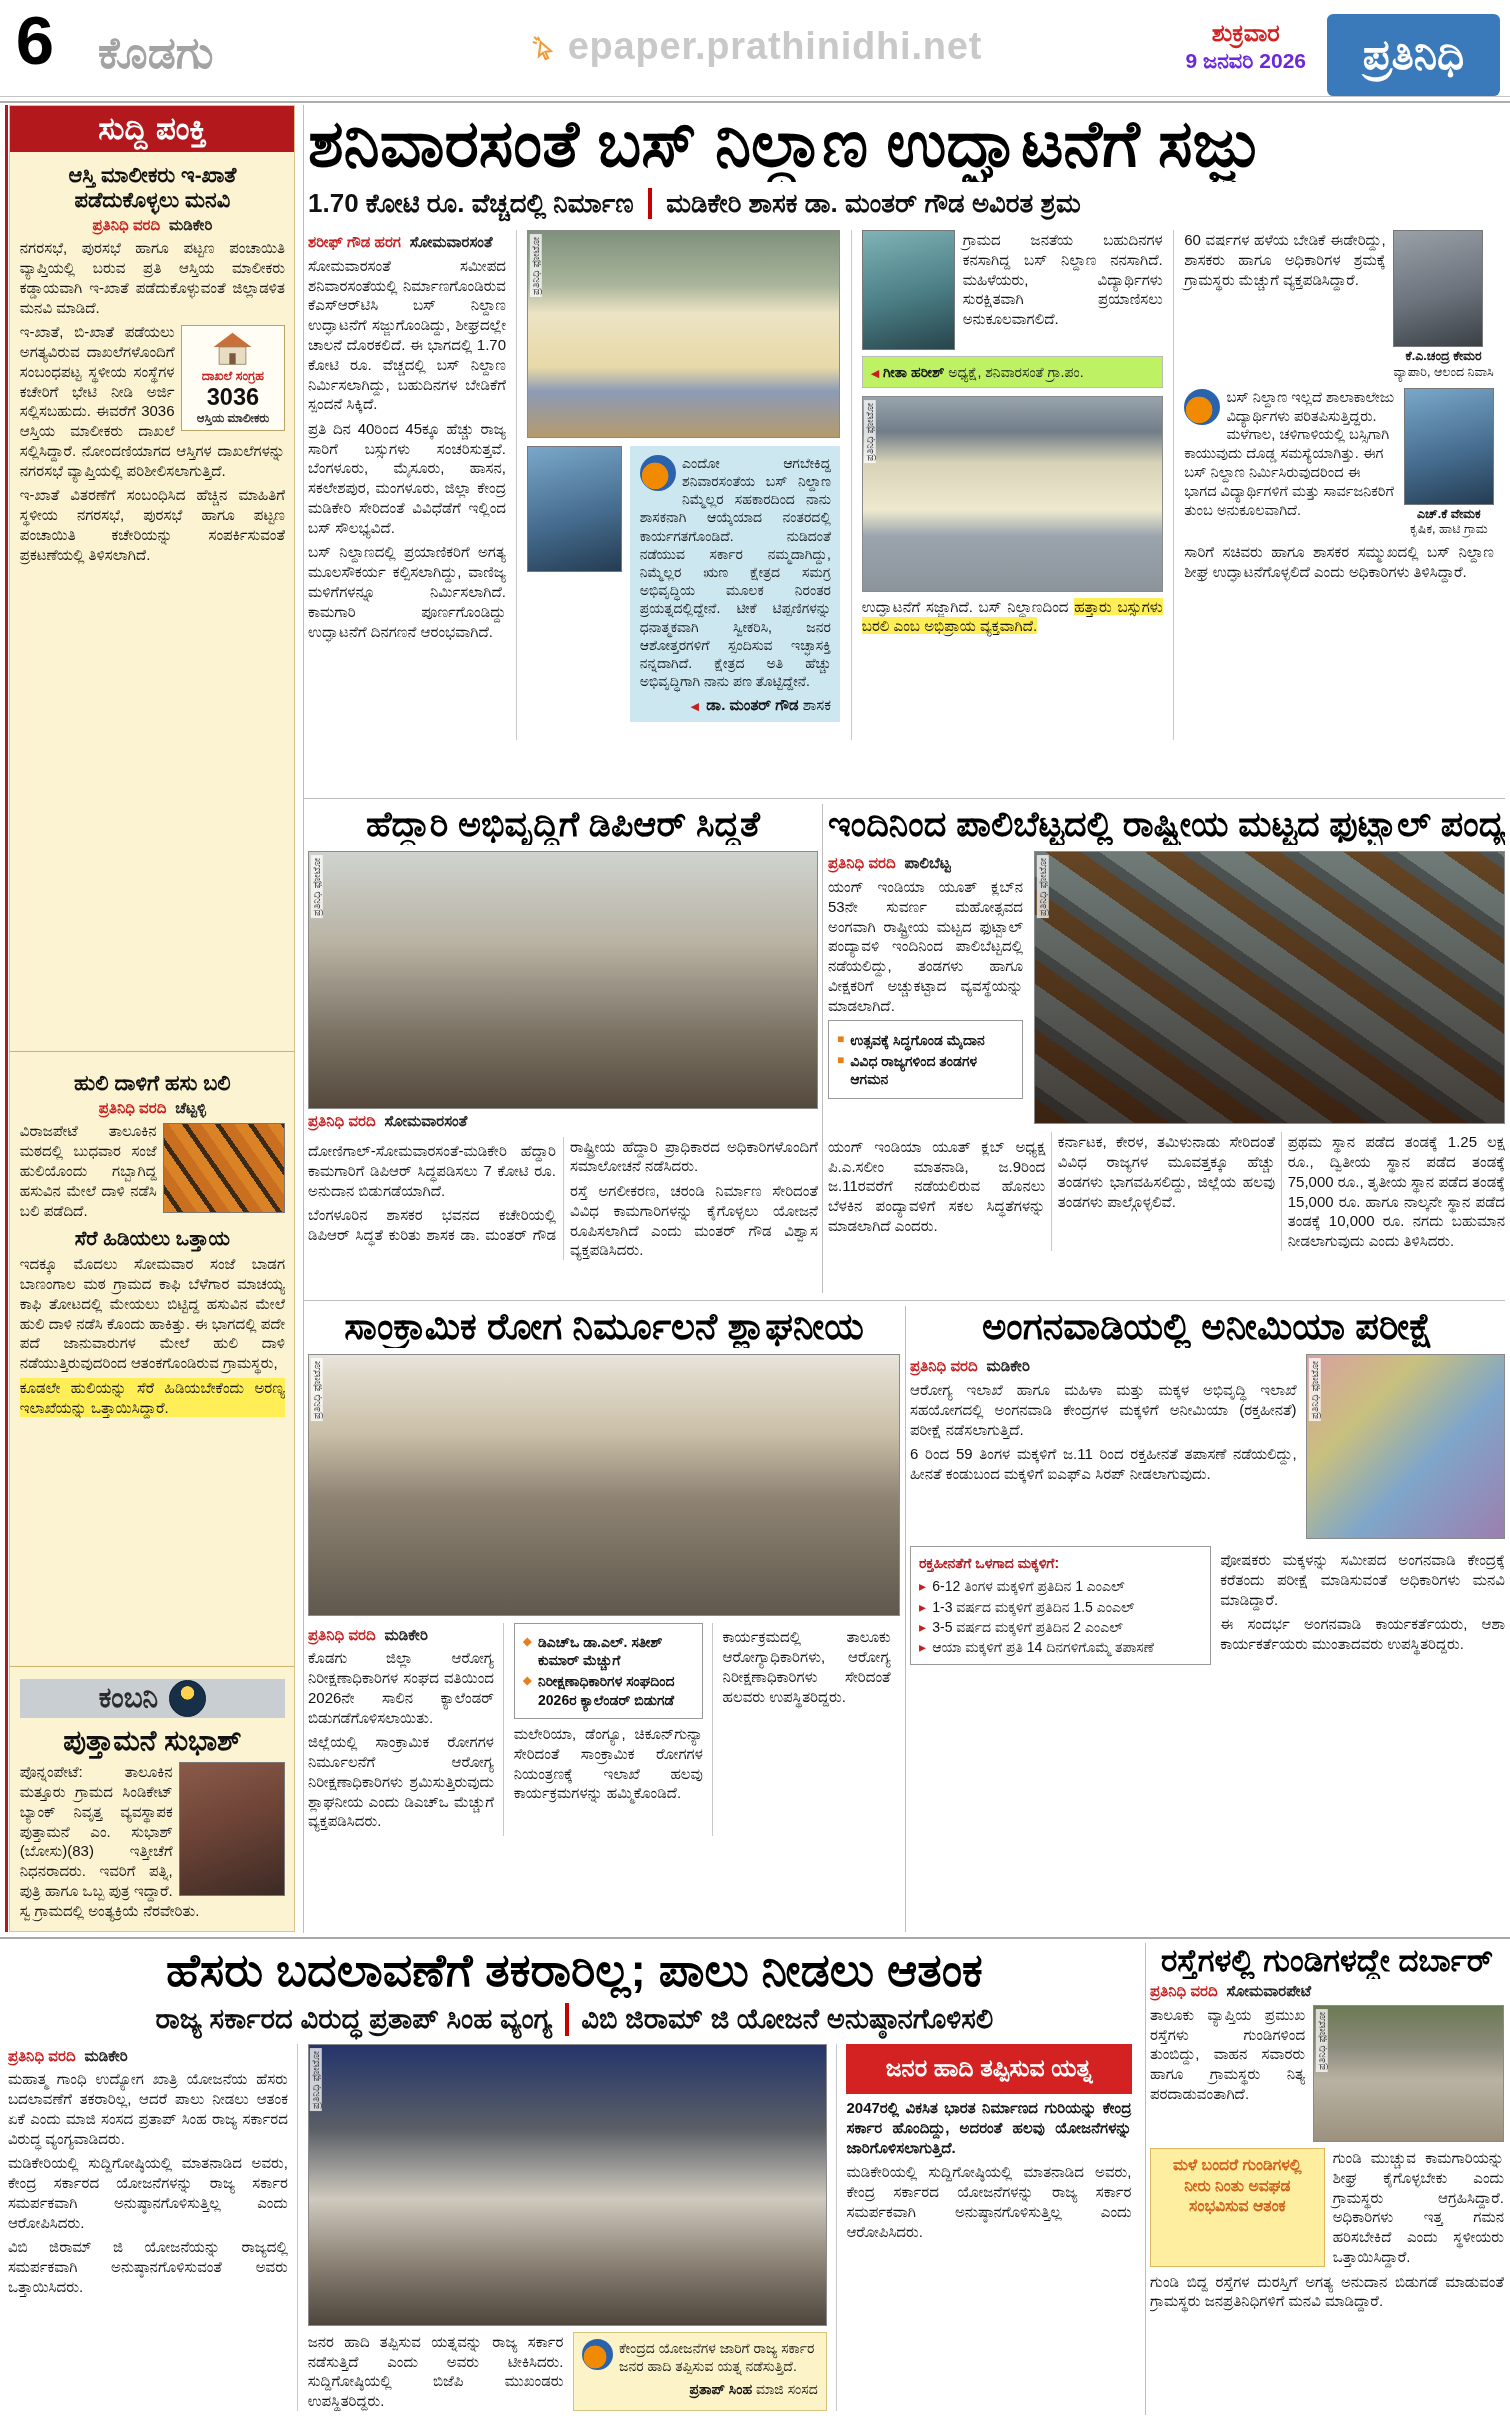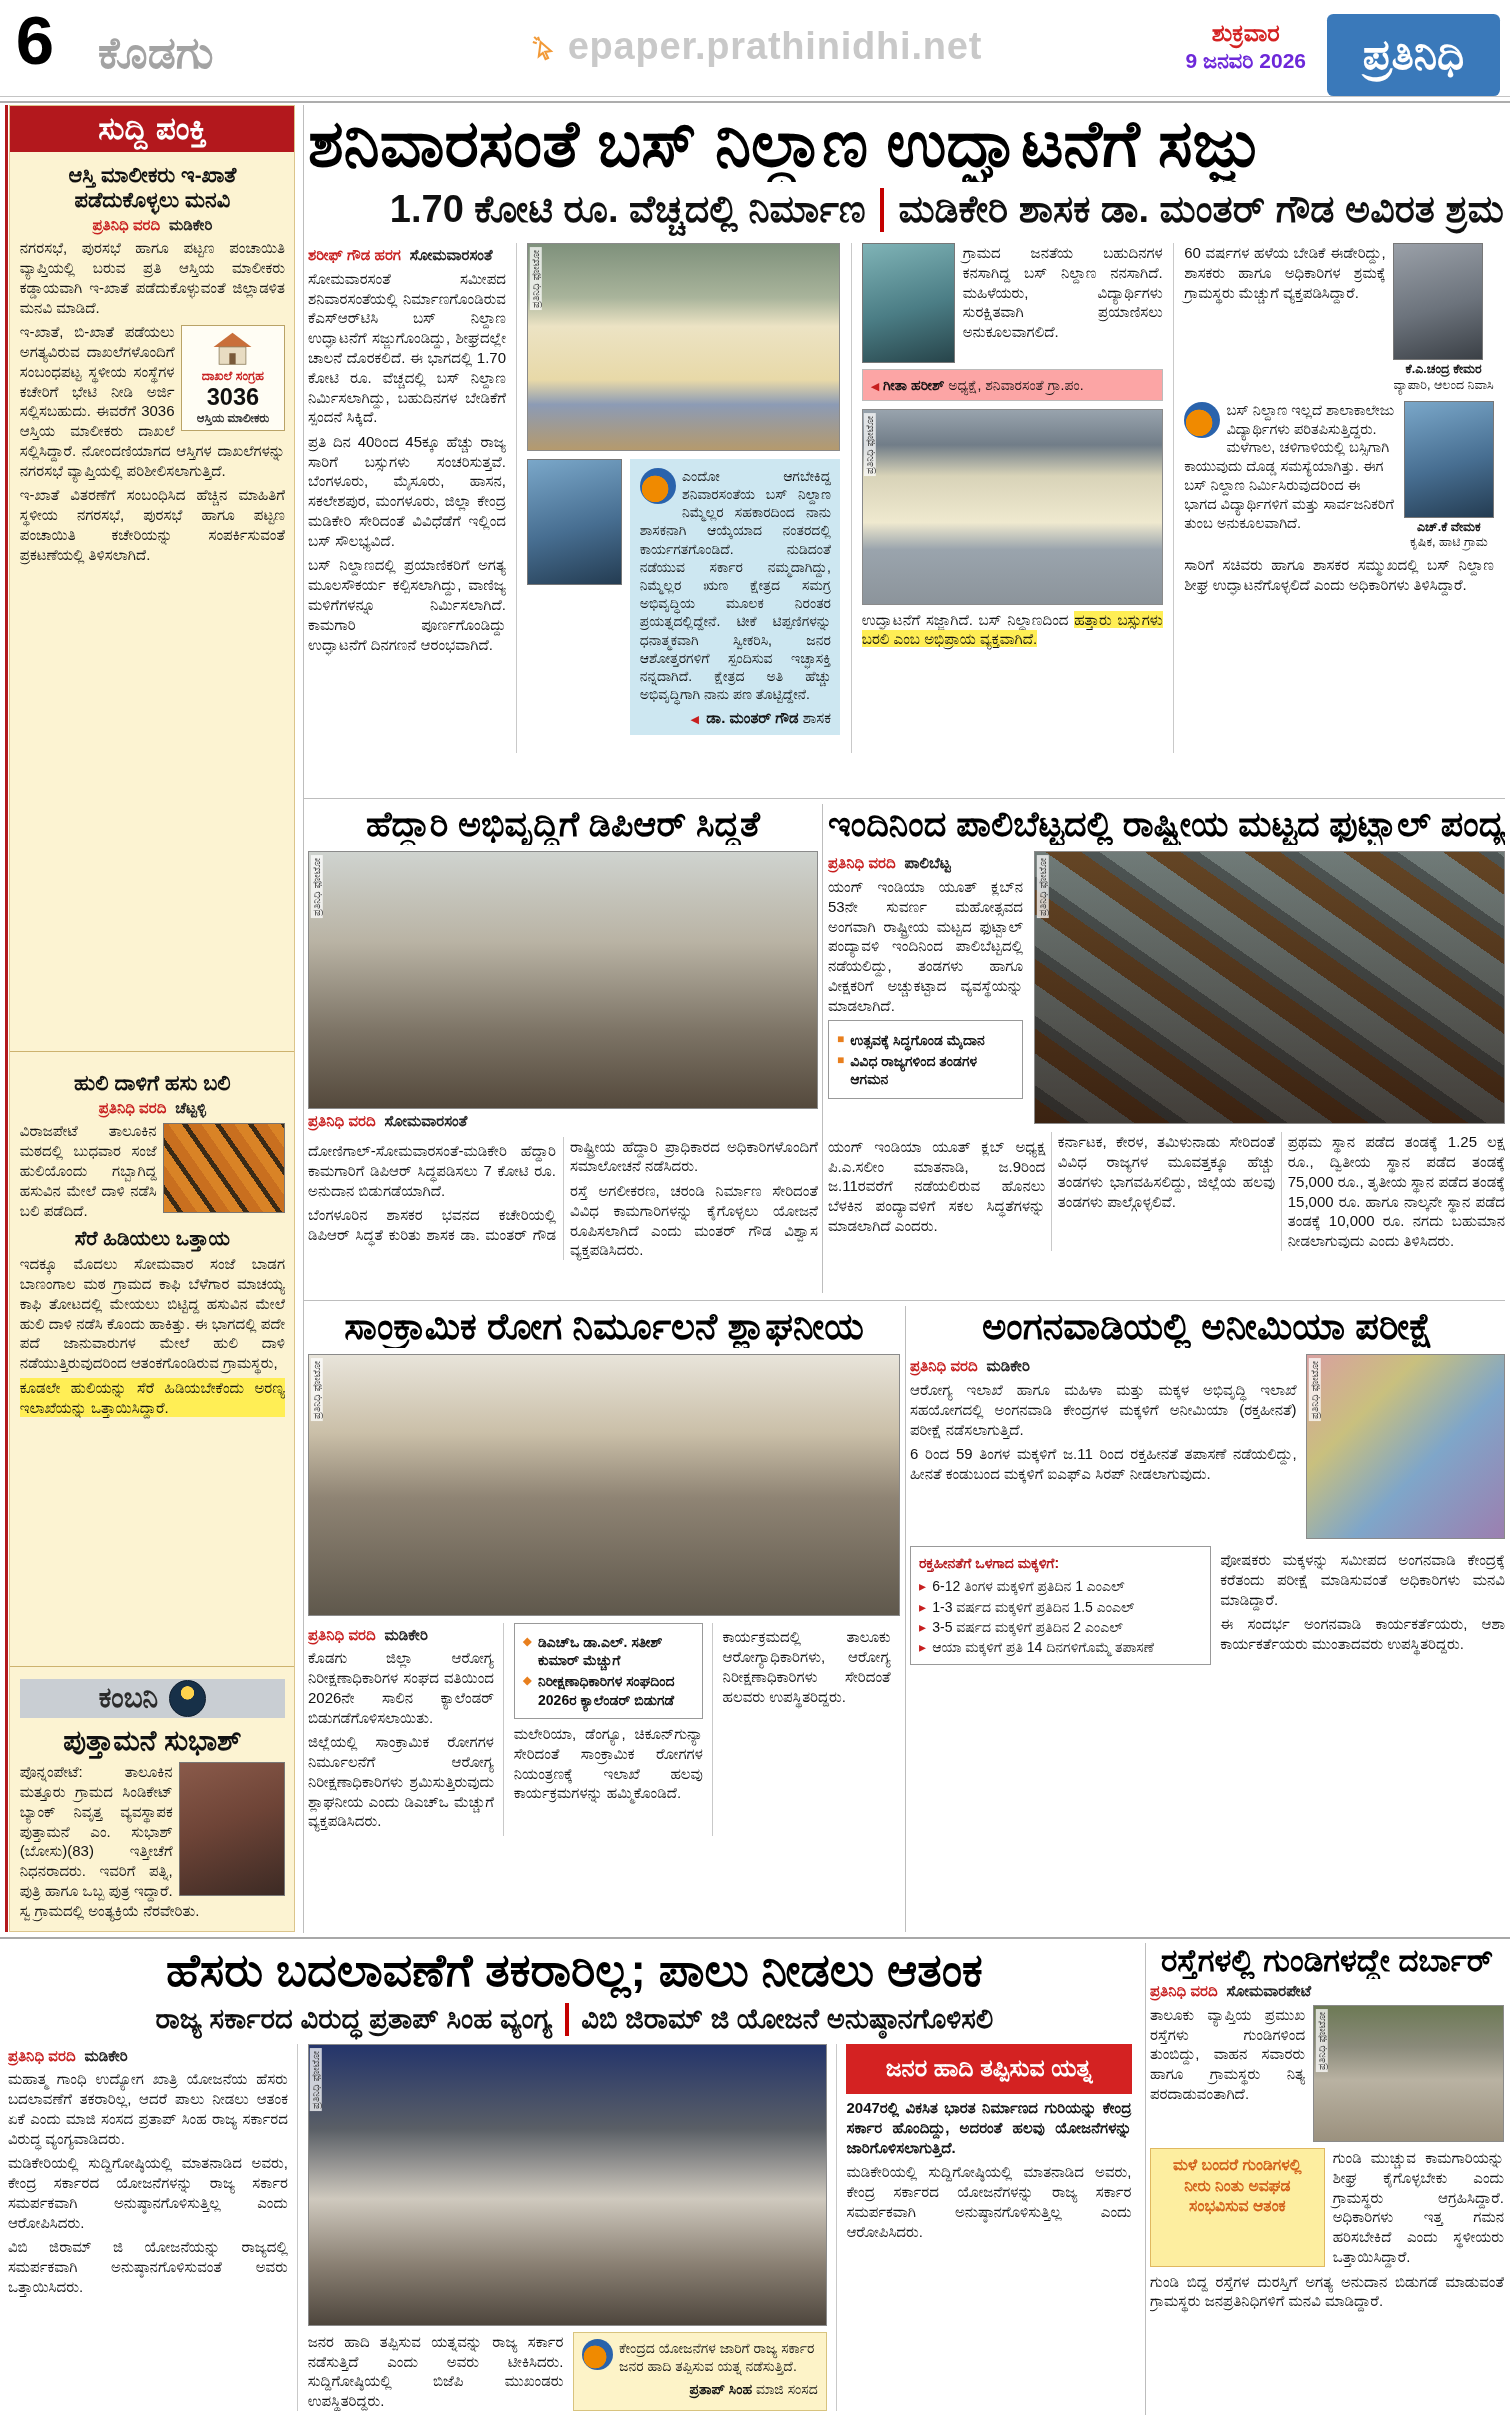--- a/index.html
+++ b/index.html
@@ -57,34 +57,34 @@
   .kb-banner{margin:4.7px -9.4px 0;height:39px;background:#c9ced3;display:flex;align-items:center;justify-content:center;
              gap:11px;font-size:28px;font-weight:800;color:#2b2b2b;}
   .diya{width:35px;height:35px;border-radius:50%;background:radial-gradient(circle at 50% 34%,#ffd34d 0 22%,#173048 24% 100%);
         border:0.8px solid #0c1b2b;}
   .kb-title{font-size:28px;font-weight:800;text-align:center;margin:6.3px 0 1.6px;}
   .kb-portrait{float:right;width:104px;height:132px;margin:3.1px 0 3.1px 6.3px;border:0.8px solid #777;
                background:linear-gradient(160deg,#8a5a4a 0%,#6e4437 45%,#3c2a24 100%);}
   
   .main-art{position:absolute;left:308px;top:107px;width:1196px;height:688px;}
   .m-headline{font-size:65px;text-align:left;line-height:1.15;}
-  .m-strap{display:flex;justify-content:flex-end;align-items:stretch;gap:14px;margin-top:6.3px;font-size:38px;font-weight:800;}
+  .m-strap{display:flex;justify-content:flex-start;align-items:stretch;gap:14px;margin-top:6.3px;font-size:26px;font-weight:800;}
   .m-strap .bar{width:4.7px;background:#c40000;}
   .m-cols{display:flex;gap:0;margin-top:11px;height:510px;overflow:hidden;}
   .mcol{padding:0 10.2px;overflow:hidden;}
   .mcol + .mcol{border-left:0.8px solid #c9c9c9;}
   .busstand{height:206px;background:linear-gradient(180deg,#7f917c 0%,#a9b49b 26%,#ece3c4 40%,#e8d9a8 66%,#8c9bb5 78%,#b59a6d 100%);}
   .quoterow{display:flex;gap:7.9px;margin-top:7.9px;}
   .portrait{border:0.8px solid #777;flex:0 0 auto;}
   .p-blue{background:linear-gradient(165deg,#7aa7c9 0%,#476e91 55%,#243c52 100%);}
   .p-teal{background:linear-gradient(165deg,#7fb3b6 0%,#4b7d85 55%,#27444a 100%);}
   .p-gray{background:linear-gradient(165deg,#9aa0a8 0%,#6c737c 55%,#3b4046 100%);}
   .quotebox1{flex:1;background:#cde7f1;padding:7.9px 9.4px;font-size:14px;line-height:1.3;text-align:justify;}
   .quotebox1 .qicon{float:left;margin:1.6px 6.3px 1.6px 0;}
-  .capbox{background:#fca5a5;border:0.8px solid #bbb;padding:6.3px 7.9px;margin-top:6.3px;font-size:14px;font-weight:800;}
+  .capbox{background:#bef264;border:0.8px solid #bbb;padding:6.3px 7.9px;margin-top:6.3px;font-size:14px;font-weight:800;}
   .shelter{height:194px;margin-top:7.9px;background:linear-gradient(180deg,#98a3ad 0%,#717d88 18%,#d8d3b8 34%,#efe9cf 58%,#9aa4ad 72%,#8c949b 100%);}
   .c4top{display:flex;gap:7.9px;}
   .capline{font-size:12.6px;font-weight:800;line-height:1.2;text-align:center;margin-top:2.4px;}
   .capline .role{font-weight:400;display:block;}
   .quote2{display:flex;gap:7.9px;margin-top:7.9px;}
   .quote2 .qt{font-size:14.6px;line-height:1.3;text-align:justify;}
   
   .dpr{position:absolute;left:308px;top:804px;width:510px;height:489px;overflow:hidden;}
   .dpr .headline{font-size:35px;text-align:center;}
   .meeting{height:256px;margin-top:6.3px;background:linear-gradient(180deg,#cfd3cf 0%,#b9b3a4 35%,#7d7466 70%,#54493c 100%);}

